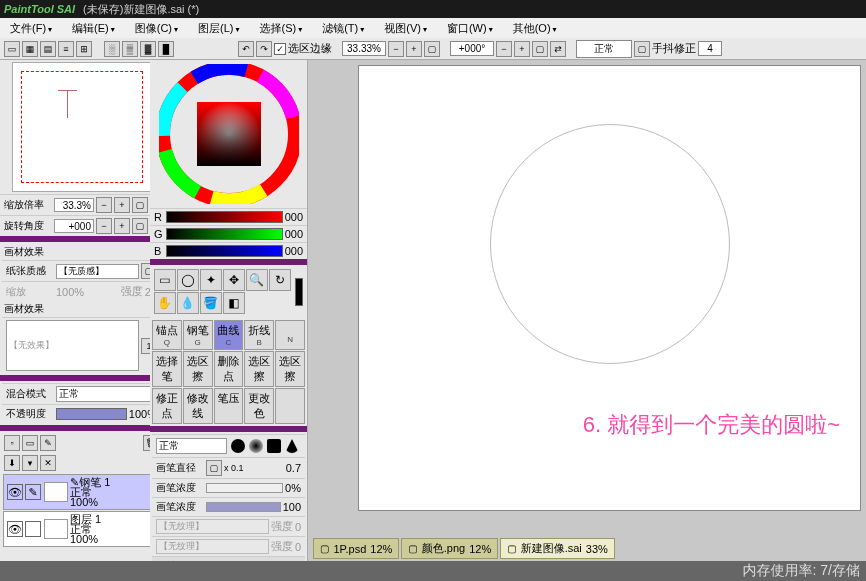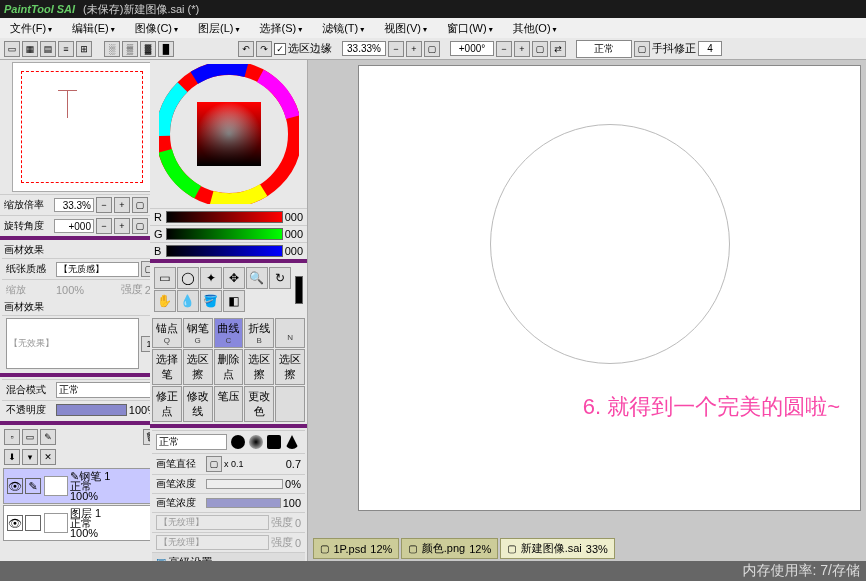--- a/index.html
+++ b/index.html
@@ -14,36 +14,36 @@
 .midpanel{position:absolute;left:150px;top:60px;width:158px;height:521px;background:#e8e8e8;border-right:1px solid #aaa;overflow:hidden}
 .canvas-area{position:absolute;left:308px;top:60px;right:0;bottom:20px;background:#c8c8c8}
 .canvas{position:absolute;left:50px;top:5px;right:5px;bottom:50px;background:#fff;border:1px solid #888}
 .statusbar{position:absolute;bottom:0;left:0;right:0;height:20px;background:#666;display:flex;align-items:center}
 .color-wheel{width:140px;height:140px;margin:4px auto;position:relative}
 .nav-preview{width:140px;height:130px;margin:2px auto;border:1px solid #aaa;background:#fff;position:relative}
 .nav-sel{position:absolute;border:1px dashed #f00;left:8px;top:8px;right:8px;bottom:8px}
 .panel-row{padding:2px 4px;display:flex;align-items:center;gap:2px;border-top:1px solid #ccc}
 .panel-label{font-size:10px;min-width:48px}
 .panel-input{width:40px;height:14px;font-size:10px;border:1px solid #999;text-align:right;padding:0 2px}
-.panel-section{border-top:4px solid #701a75;padding:2px}
+.panel-section{border-top:6px solid #701a75;padding:2px}
 .slider{height:12px;background:linear-gradient(to right,#000,#f00);border:1px solid #666;position:relative;flex:1}
 .slider-g{background:linear-gradient(to right,#000,#0f0)}
 .slider-b{background:linear-gradient(to right,#000,#00f)}
 .toolgrid{display:grid;grid-template-columns:repeat(6,1fr);gap:1px;padding:2px}
 .toolbtn{width:22px;height:22px;border:1px solid #999;background:#ddd;display:flex;align-items:center;justify-content:center;font-size:12px;cursor:pointer}
 .toolrow5{display:grid;grid-template-columns:repeat(5,1fr);gap:1px;padding:2px;text-align:center;font-size:9px}
 .toolrow5 .tbtn{border:1px solid #999;background:#ddd;padding:2px 0;cursor:pointer}
 .toolrow5 .tbtn.active{background:#88d}
 .toolrow5 .key{font-size:8px;color:#444}
 .layer-item{display:flex;align-items:center;padding:2px;border:1px solid #999;margin:1px;background:#fff}
 .layer-item.active{background:#c8c8ff}
 .layer-thumb{width:24px;height:20px;border:1px solid #999;background:#fff;margin:0 2px}
 .layer-vis{width:16px;height:16px;border:1px solid #666;margin:0 1px;display:flex;align-items:center;justify-content:center}
 .circle-on-canvas{position:absolute;width:240px;height:240px;border:1px solid #bbb;border-radius:50%;left:50%;top:40%;transform:translate(-50%,-50%)}
-.annotation{position:absolute;bottom:88px;right:20px;color:#f848a8;font-size:22px;font-weight:normal}
+.annotation{position:absolute;bottom:70px;right:20px;color:#f848a8;font-size:22px;font-weight:normal}
 .tab{background:#cc9;padding:2px 6px;margin:0 1px;border:1px solid #996;font-size:10px;display:flex;align-items:center;gap:4px}
 .tab.active{background:#eec}
 .tbtn-sm{width:16px;height:16px;border:1px solid #888;background:#ddd;display:inline-flex;align-items:center;justify-content:center;font-size:9px;cursor:pointer}
 .swatch{width:28px;height:28px;background:#000;border:1px solid #666;margin:2px}
 .brush-shapes{display:flex;gap:4px;padding:2px;align-items:center}
 .bshape{width:14px;height:14px;border-radius:50%;display:inline-block}
 .adv-grid{display:grid;grid-template-columns:repeat(5,1fr);gap:1px;padding:2px;font-size:9px;text-align:center}
 .adv-cell{border:1px solid #aaa;padding:3px 0;background:#eee}
 .zoom-display{background:#fff;border:1px solid #888;padding:1px 4px;font-size:10px;min-width:44px;text-align:center}
 .checkbox{width:12px;height:12px;border:1px solid #666;background:#fff;display:inline-flex;align-items:center;justify-content:center;font-size:9px}

